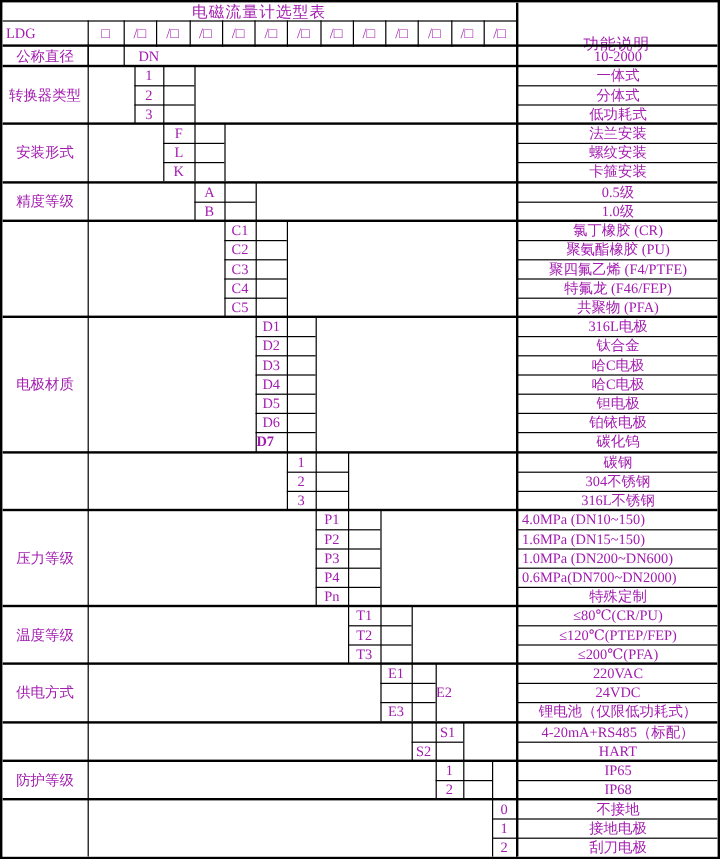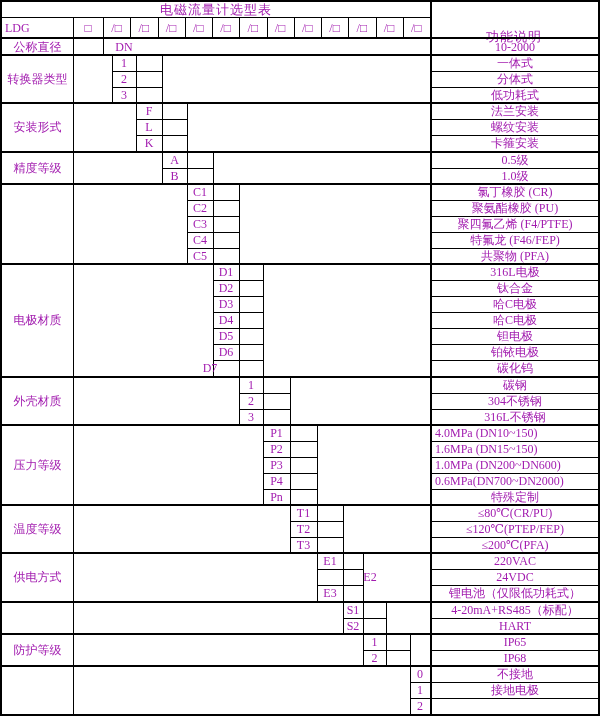--- a/index.html
+++ b/index.html
@@ -148,24 +148,23 @@
     <div class="ln" style="left: 211px; top: 326.286px; width: 50px; height: 1px;"></div>
     <div class="ln" style="left: 428px; top: 326.286px; width: 168px; height: 1px;"></div>
     <div class="cell" style="left: 211px; top: 326.286px; width: 26px; height: 16.0714px;">D5</div>
     <div class="cell" style="left: 430px; top: 326.286px; width: 166px; height: 16.0714px;">钽电极</div>
     <div class="ln" style="left: 211px; top: 342.357px; width: 50px; height: 1px;"></div>
     <div class="ln" style="left: 428px; top: 342.357px; width: 168px; height: 1px;"></div>
     <div class="cell" style="left: 211px; top: 342.357px; width: 26px; height: 16.0714px;">D6</div>
     <div class="cell" style="left: 430px; top: 342.357px; width: 166px; height: 16.0714px;">铂铱电极</div>
     <div class="ln" style="left: 211px; top: 358.429px; width: 50px; height: 1px;"></div>
     <div class="ln" style="left: 428px; top: 358.429px; width: 168px; height: 1px;"></div>
-    <div class="cell" style="left: 195px; top: 358.429px; width: 26px; height: 16.0714px;">D7</div>
+    <div class="cell" style="left: 206px; top: 358.429px; width: 26px; height: 16.0714px; font-weight: bold;">D7</div>
     <div class="cell" style="left: 430px; top: 358.429px; width: 166px; height: 16.0714px;">碳化钨</div>
     <div class="ln" style="left: 0px; top: 373.5px; width: 596px; height: 2px;"></div>
-    <div class="cell" style="left: 0px; top: 374.5px; width: 71px; height: 48.2143px;">外壳材质</div>
     <div class="ln" style="left: 237px; top: 374.5px; width: 1px; height: 48.2143px;"></div>
     <div class="ln" style="left: 261px; top: 374.5px; width: 1px; height: 48.2143px;"></div>
     <div class="ln" style="left: 288px; top: 374.5px; width: 1px; height: 48.2143px;"></div>
     <div class="cell" style="left: 237px; top: 374.5px; width: 24px; height: 16.0714px;">1</div>
     <div class="cell" style="left: 430px; top: 374.5px; width: 166px; height: 16.0714px;">碳钢</div>
     <div class="ln" style="left: 237px; top: 390.571px; width: 51px; height: 1px;"></div>
     <div class="ln" style="left: 428px; top: 390.571px; width: 168px; height: 1px;"></div>
     <div class="cell" style="left: 237px; top: 390.571px; width: 24px; height: 16.0714px;">2</div>
     <div class="cell" style="left: 430px; top: 390.571px; width: 166px; height: 16.0714px;">304不锈钢</div>
     <div class="ln" style="left: 237px; top: 406.643px; width: 51px; height: 1px;"></div>
@@ -222,21 +221,21 @@
     <div class="cell" style="left: 315px; top: 567.357px; width: 26px; height: 16.0714px; padding-left: 40px;">E2</div>
     <div class="cell" style="left: 430px; top: 567.357px; width: 166px; height: 16.0714px;">24VDC</div>
     <div class="ln" style="left: 315px; top: 583.429px; width: 46px; height: 1px;"></div>
     <div class="ln" style="left: 428px; top: 583.429px; width: 168px; height: 1px;"></div>
     <div class="cell" style="left: 315px; top: 583.429px; width: 26px; height: 16.0714px;">E3</div>
     <div class="cell" style="left: 430px; top: 583.429px; width: 166px; height: 16.0714px;">锂电池（仅限低功耗式）</div>
     <div class="ln" style="left: 0px; top: 598.5px; width: 596px; height: 2px;"></div>
     <div class="ln" style="left: 341px; top: 599.5px; width: 1px; height: 32.1429px;"></div>
     <div class="ln" style="left: 361px; top: 599.5px; width: 1px; height: 32.1429px;"></div>
     <div class="ln" style="left: 384px; top: 599.5px; width: 1px; height: 32.1429px;"></div>
-    <div class="cell" style="left: 341px; top: 599.5px; width: 20px; height: 16.0714px;">S1</div>
+    <div class="cell" style="left: 341px; top: 599.5px; width: 20px; height: 16.0714px; padding-left: 20px;">S1</div>
     <div class="cell" style="left: 430px; top: 599.5px; width: 166px; height: 16.0714px;">4-20mA+RS485（标配）</div>
     <div class="ln" style="left: 341px; top: 615.571px; width: 43px; height: 1px;"></div>
     <div class="ln" style="left: 428px; top: 615.571px; width: 168px; height: 1px;"></div>
     <div class="cell" style="left: 341px; top: 615.571px; width: 20px; height: 16.0714px;">S2</div>
     <div class="cell" style="left: 430px; top: 615.571px; width: 166px; height: 16.0714px;">HART</div>
     <div class="ln" style="left: 0px; top: 630.643px; width: 596px; height: 2px;"></div>
     <div class="cell" style="left: 0px; top: 631.643px; width: 71px; height: 32.1429px;">防护等级</div>
     <div class="ln" style="left: 361px; top: 631.643px; width: 1px; height: 32.1429px;"></div>
     <div class="ln" style="left: 384px; top: 631.643px; width: 1px; height: 32.1429px;"></div>
     <div class="ln" style="left: 408px; top: 631.643px; width: 1px; height: 32.1429px;"></div>
@@ -251,13 +250,14 @@
     <div class="ln" style="left: 428px; top: 663.786px; width: 1px; height: 48.2143px;"></div>
     <div class="cell" style="left: 408px; top: 663.786px; width: 20px; height: 16.0714px;">0</div>
     <div class="cell" style="left: 430px; top: 663.786px; width: 166px; height: 16.0714px;">不接地</div>
     <div class="ln" style="left: 408px; top: 679.857px; width: 20px; height: 1px;"></div>
     <div class="ln" style="left: 428px; top: 679.857px; width: 168px; height: 1px;"></div>
     <div class="cell" style="left: 408px; top: 679.857px; width: 20px; height: 16.0714px;">1</div>
     <div class="cell" style="left: 430px; top: 679.857px; width: 166px; height: 16.0714px;">接地电极</div>
     <div class="ln" style="left: 408px; top: 695.929px; width: 20px; height: 1px;"></div>
     <div class="ln" style="left: 428px; top: 695.929px; width: 168px; height: 1px;"></div>
     <div class="cell" style="left: 408px; top: 695.929px; width: 20px; height: 16.0714px;">2</div>
+    <div class="cell" style="left: 430px; top: 695.929px; width: 166px; height: 16.0714px;">刮刀电极</div>
   </div>
 
 </body></html>

